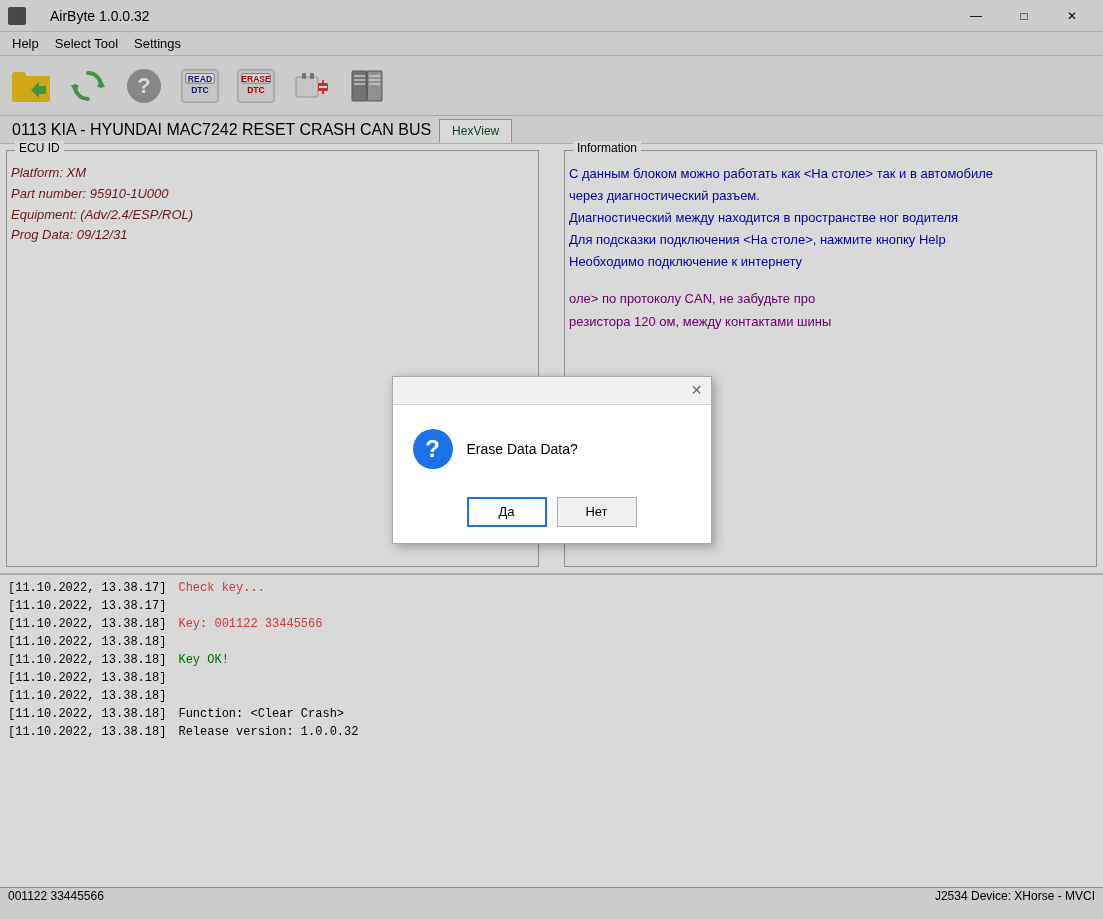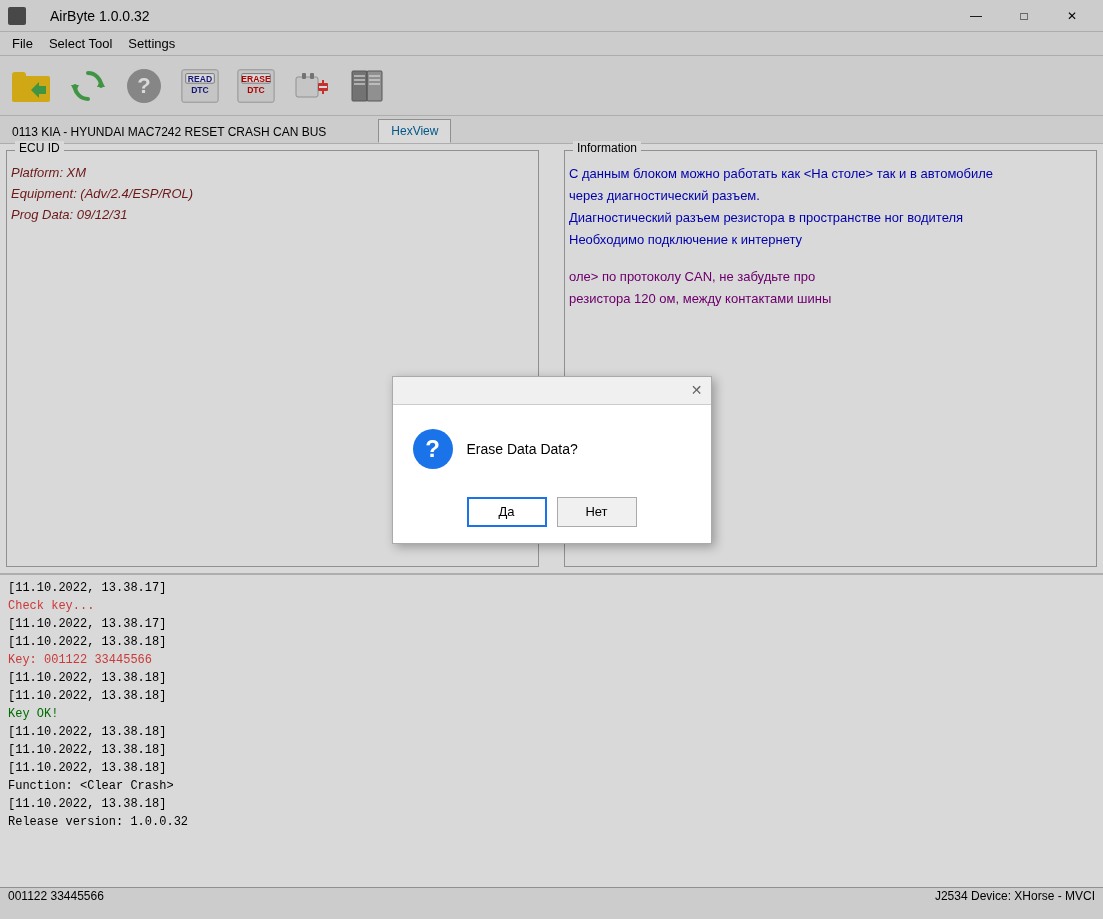--- a/index.html
+++ b/index.html
@@ -112,32 +112,31 @@
       padding: 0 4px;
       border-bottom: 1px solid #ccc;
     }
     .tab-item {
       padding: 4px 12px;
       background: #e0e0e0;
       border: 1px solid #aaa;
       border-bottom: none;
       cursor: pointer;
       font-size: 12px;
-      color: #0369a1;
+      color: #14532d;
       margin-right: 2px;
-      margin-left: 44px;
     }
     .tab-item.active {
       background: #fff;
       border-bottom: 1px solid #fff;
       z-index: 1;
     }
     .tab-label-main {
       padding: 4px 8px;
-      font-size: 12px;
+      font-size: 16px;
       color: #000;
       display: flex;
       align-items: center;
     }
 
     
     .main-content {
       display: flex;
       flex-direction: column;
       height: calc(919px - 32px - 24px - 60px - 28px - 32px);
@@ -190,22 +189,22 @@
       background: #fff;
       border-top: 1px solid #ccc;
       flex: 1;
       overflow-y: auto;
       padding: 4px 8px;
       font-size: 12px;
       font-family: 'Courier New', monospace;
     }
     .log-row {
       display: flex;
+      gap: 12px;
       line-height: 1.5;
-      flex-direction: column;
     }
     .log-time { color: #000; min-width: 130px; }
     .log-msg-black { color: #000; }
     .log-msg-blue { color: #ef4444; }
     .log-msg-green { color: #008000; }
 
     
     .status-bar {
       height: 16px;
       background: #f0f0f0;
@@ -327,21 +326,21 @@
     <span class="title-text">AirByte  1.0.0.32</span>
   </div>
   <div class="title-bar-controls">
     <button class="title-btn">—</button>
     <button class="title-btn">□</button>
     <button class="title-btn close">✕</button>
   </div>
 </div>
 
 <div class="menu-bar">
-  <span class="menu-item">File</span>
+  <span class="menu-item">Help</span>
   <span class="menu-item">Select Tool</span>
   <span class="menu-item">Settings</span>
 </div>
 
 <div class="toolbar">
 
   <button class="toolbar-btn">
     <div class="toolbar-icon">
       <svg width="40" height="36" viewBox="0 0 40 36">
         <rect x="0" y="8" width="38" height="26" rx="2" fill="#f5c518"></rect>
@@ -430,30 +429,32 @@
 </div>
 
 <div class="main-content">
 
   <div class="panels-row">
 
     <div class="panel">
       <span class="panel-title">ECU ID</span>
       <div class="panel-content">
         <div class="ecu-text">Platform: XM</div>
+        <div class="ecu-text">Part number: 95910-1U000</div>
         <div class="ecu-text">Equipment: (Adv/2.4/ESP/ROL)</div>
         <div class="ecu-text">Prog Data: 09/12/31</div>
       </div>
     </div>
 
     <div class="panel">
       <span class="panel-title">Information</span>
       <div class="panel-content">
         <div class="info-text-blue">С данным блоком можно работать как &lt;На столе&gt; так и в автомобиле<br>через диагностический разъем.</div>
-        <div class="info-text-blue">Диагностический разъем резистора в пространстве ног водителя</div>
+        <div class="info-text-blue">Диагностический между находится в пространстве ног водителя</div>
+        <div class="info-text-blue">Для подсказки подключения &lt;На столе&gt;, нажмите кнопку Help</div>
         <div class="info-text-blue">Необходимо подключение к интернету</div>
         <br>
         <div class="info-text-purple">оле&gt; по протоколу CAN, не забудьте про<br>резистора 120 ом, между контактами шины</div>
       </div>
     </div>
   </div>
 
   <div class="log-area">
     <div class="log-row">
       <span class="log-time">[11.10.2022, 13.38.17]</span>

